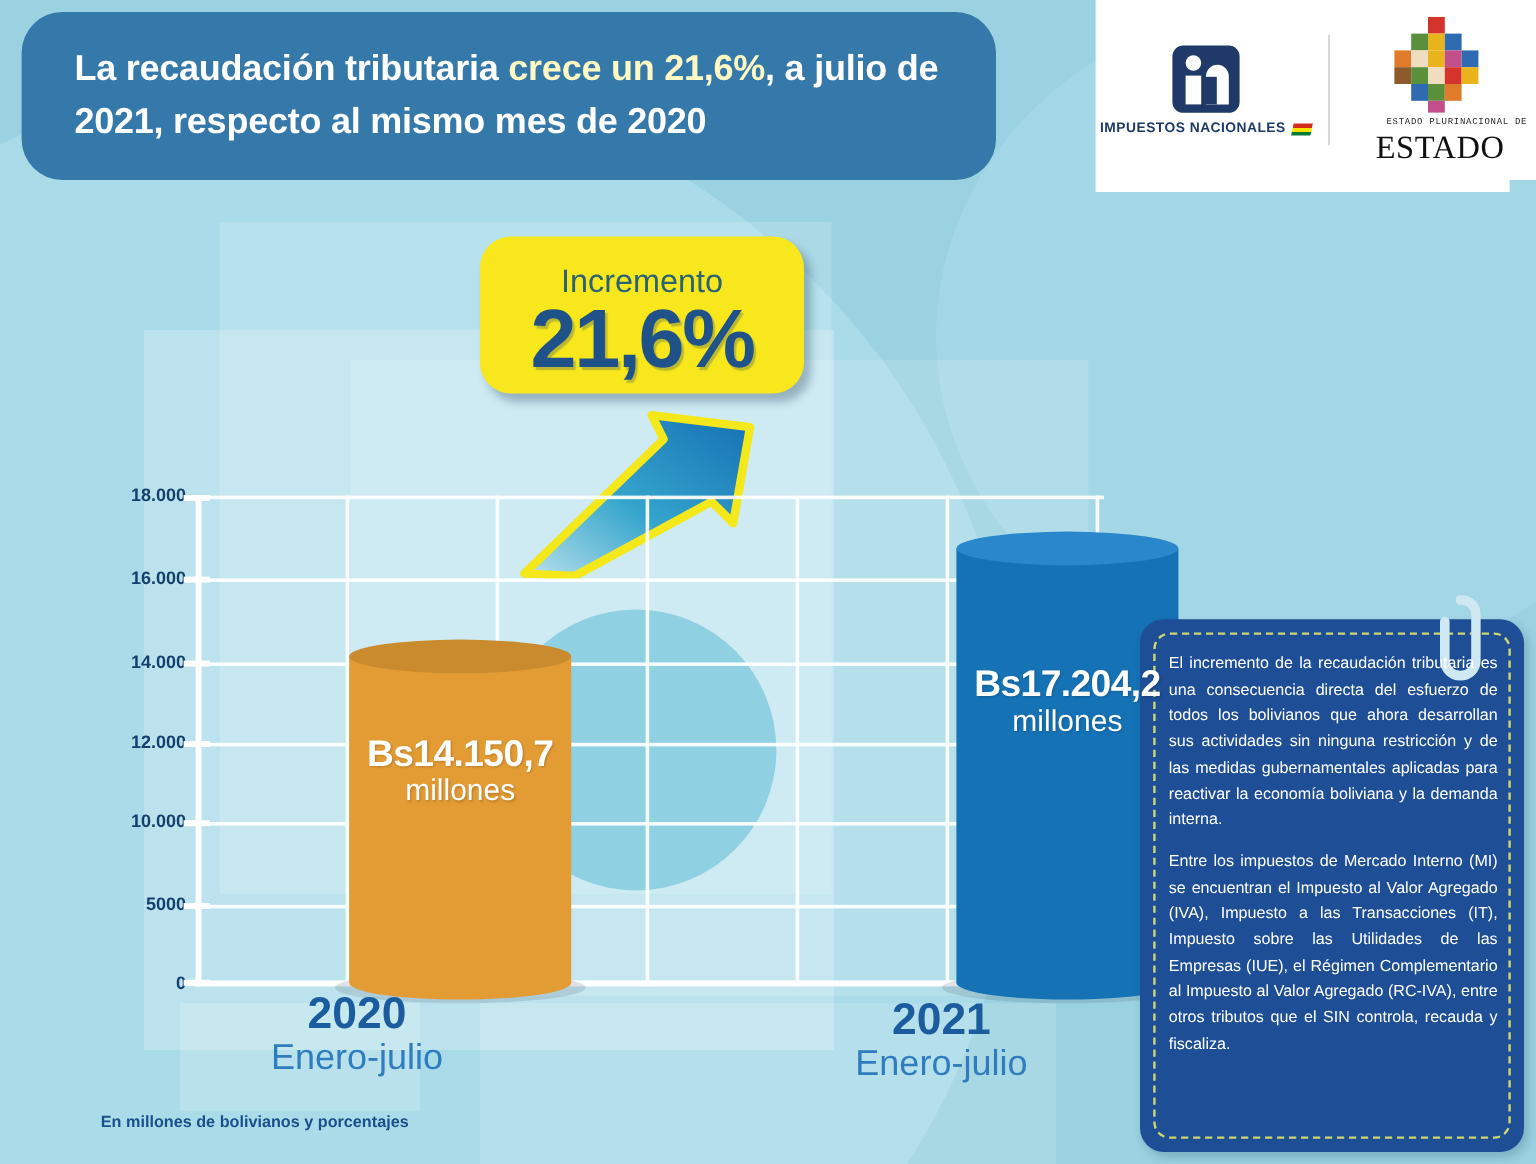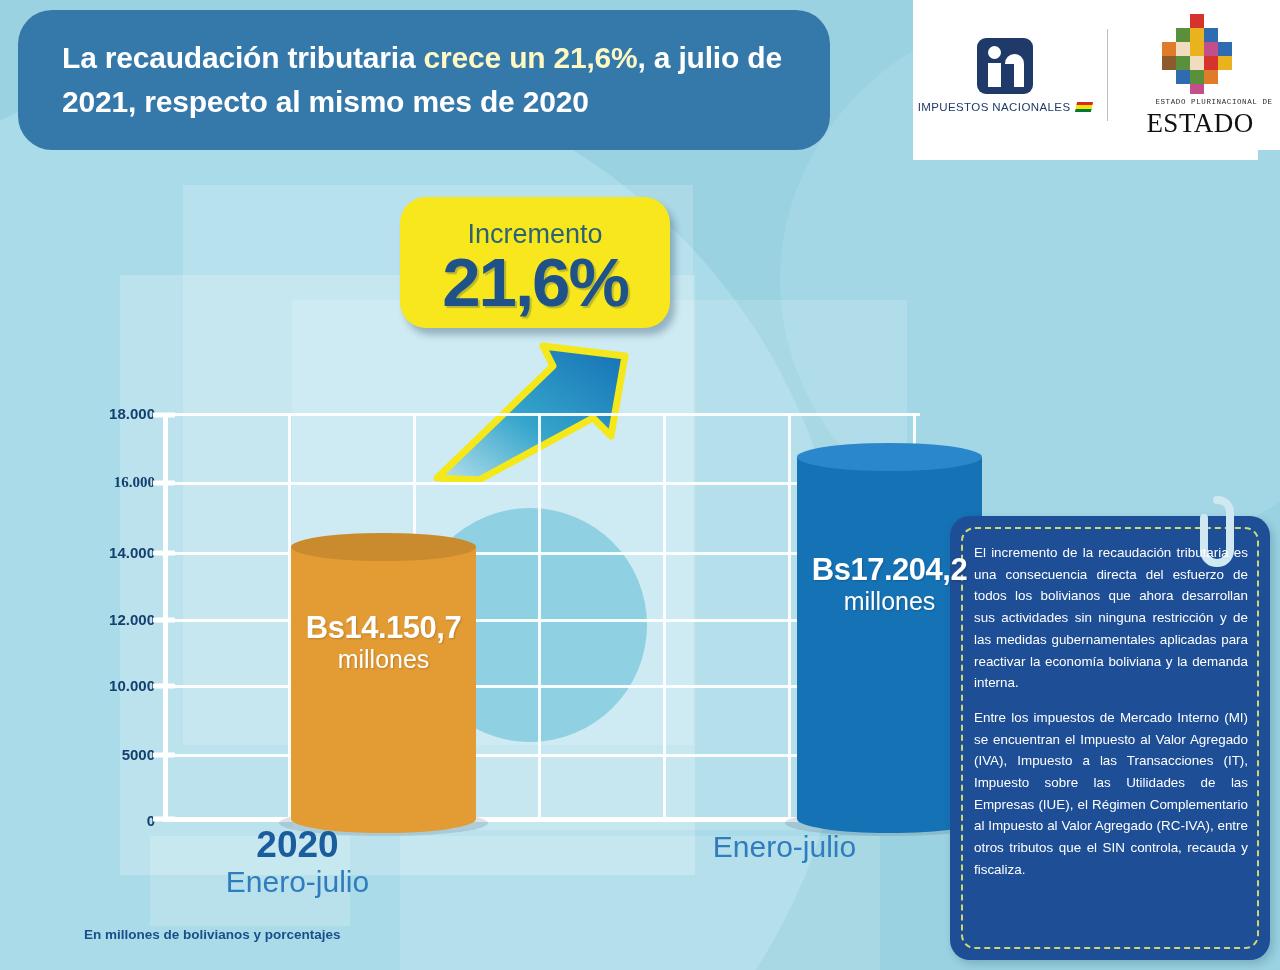--- a/index.html
+++ b/index.html
@@ -142,24 +142,24 @@
   }
   .sin-mark .arch::after {
     content: "";
     position: absolute;
     left: 0; top: 10px;
     width: 9px; height: 23px;
     background: #1f3a68;
   }
   .sin-text {
     display: flex;
-    align-items: center;
+    align-items: flex-end;
     gap: 6px;
     font-size: 11.5px;
-    font-weight: normal;
+    font-weight: bold;
     color: #1f3a68;
     letter-spacing: .4px;
     white-space: nowrap;
   }
   .sin-flag {
     width: 16px; height: 10px;
     background: linear-gradient(to bottom, #d52b1e 0 33.3%, #f9e300 33.3% 66.6%, #007934 66.6% 100%);
     transform: skewX(-12deg);
     display: inline-block;
   }
@@ -496,21 +496,21 @@
         </linearGradient>
       </defs>
       <path d="M12 148 L128 36 L118 16 L200 26 L186 106 L168 88 L54 150 Z" fill="url(#arrowGrad)" stroke="#f5e81a" stroke-width="7" stroke-linejoin="round" stroke-linecap="round"></path>
     </svg>
   </div>
 
   <div class="chart">
 
     <div class="y-axis-labels">
       <div class="y-tick-label" style="top:8px;">18.000</div>
-      <div class="y-tick-label" style="top:77px;font-family:Liberation Serif, serif;">16.000</div>
+      <div class="y-tick-label" style="top:77px;">16.000</div>
       <div class="y-tick-label" style="top:147px;">14.000</div>
       <div class="y-tick-label" style="top:214px;">12.000</div>
       <div class="y-tick-label" style="top:280px;text-align:center;">10.000</div>
       <div class="y-tick-label" style="top:349px;">5000</div>
       <div class="y-tick-label" style="top:415px;">0</div>
     </div>
 
     <div class="plot">
 
       <div class="gridline-h" style="top:0px;"></div>
@@ -560,20 +560,21 @@
         </div>
       </div>
     </div>
   </div>
 
   <div class="cat-label" style="left:185px; top:825px; width:225px;">
     <div class="year">2020</div>
     <div class="period">Enero-julio</div>
   </div>
   <div class="cat-label" style="left:672px; top:830px; width:225px;">
+    <div class="year">2021</div>
     <div class="period">Enero-julio</div>
   </div>
 
   <div class="footnote">En millones de bolivianos y porcentajes</div>
 
   <div class="note-panel">
     <div class="note-dashed"></div>
     <div class="paperclip">
       <svg width="34" height="80" viewBox="0 0 34 80" aria-hidden="true">
         <path d="M17 6 C25 6 30 11 30 19 L30 56 C30 64 24 69 17 69 C10 69 4 64 4 56 L4 24" fill="none" stroke="#cfe8f2" stroke-width="8" stroke-linecap="round"></path>

